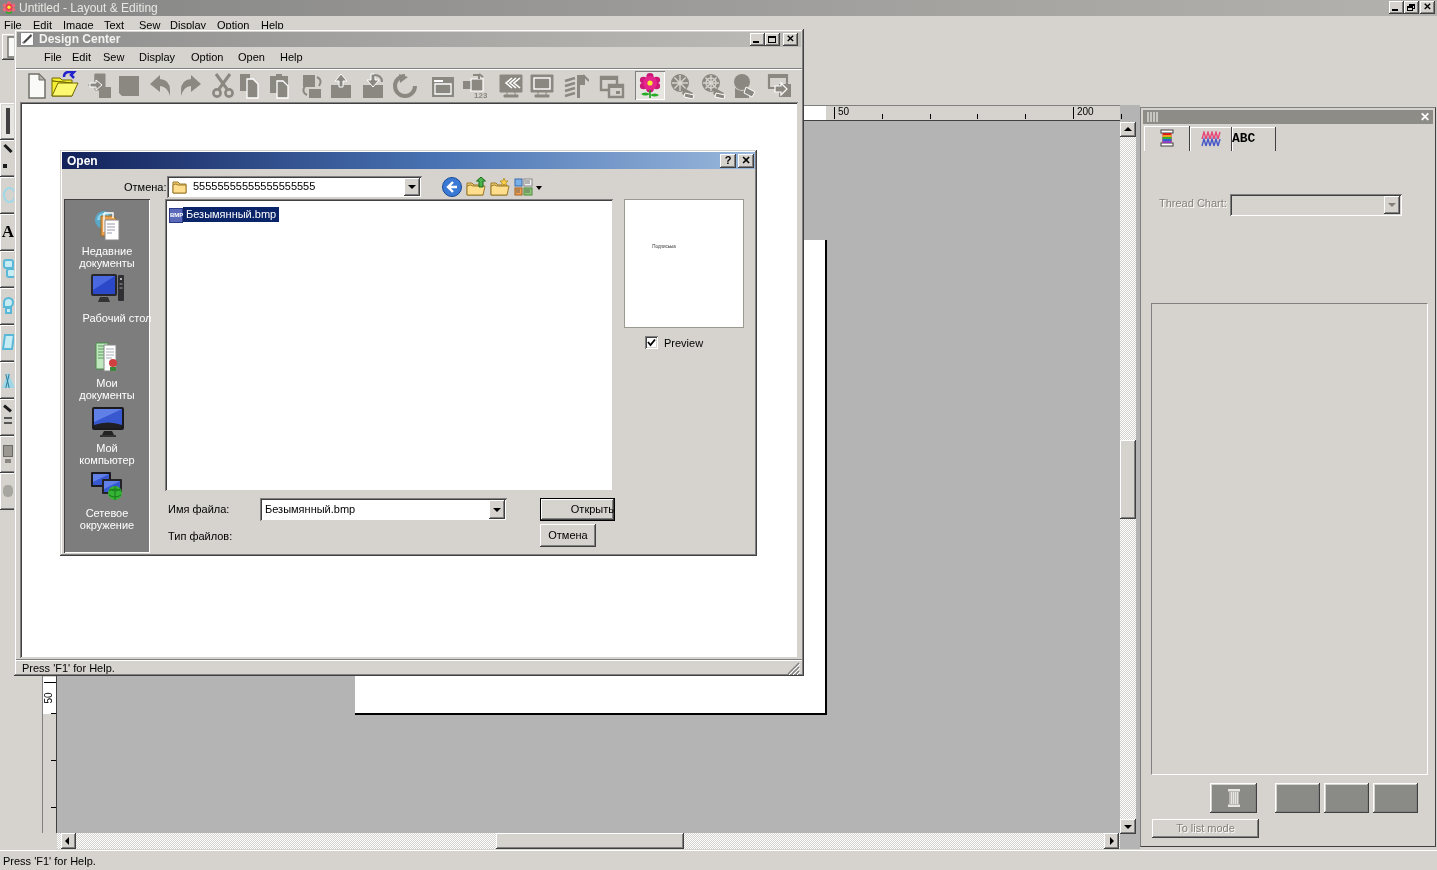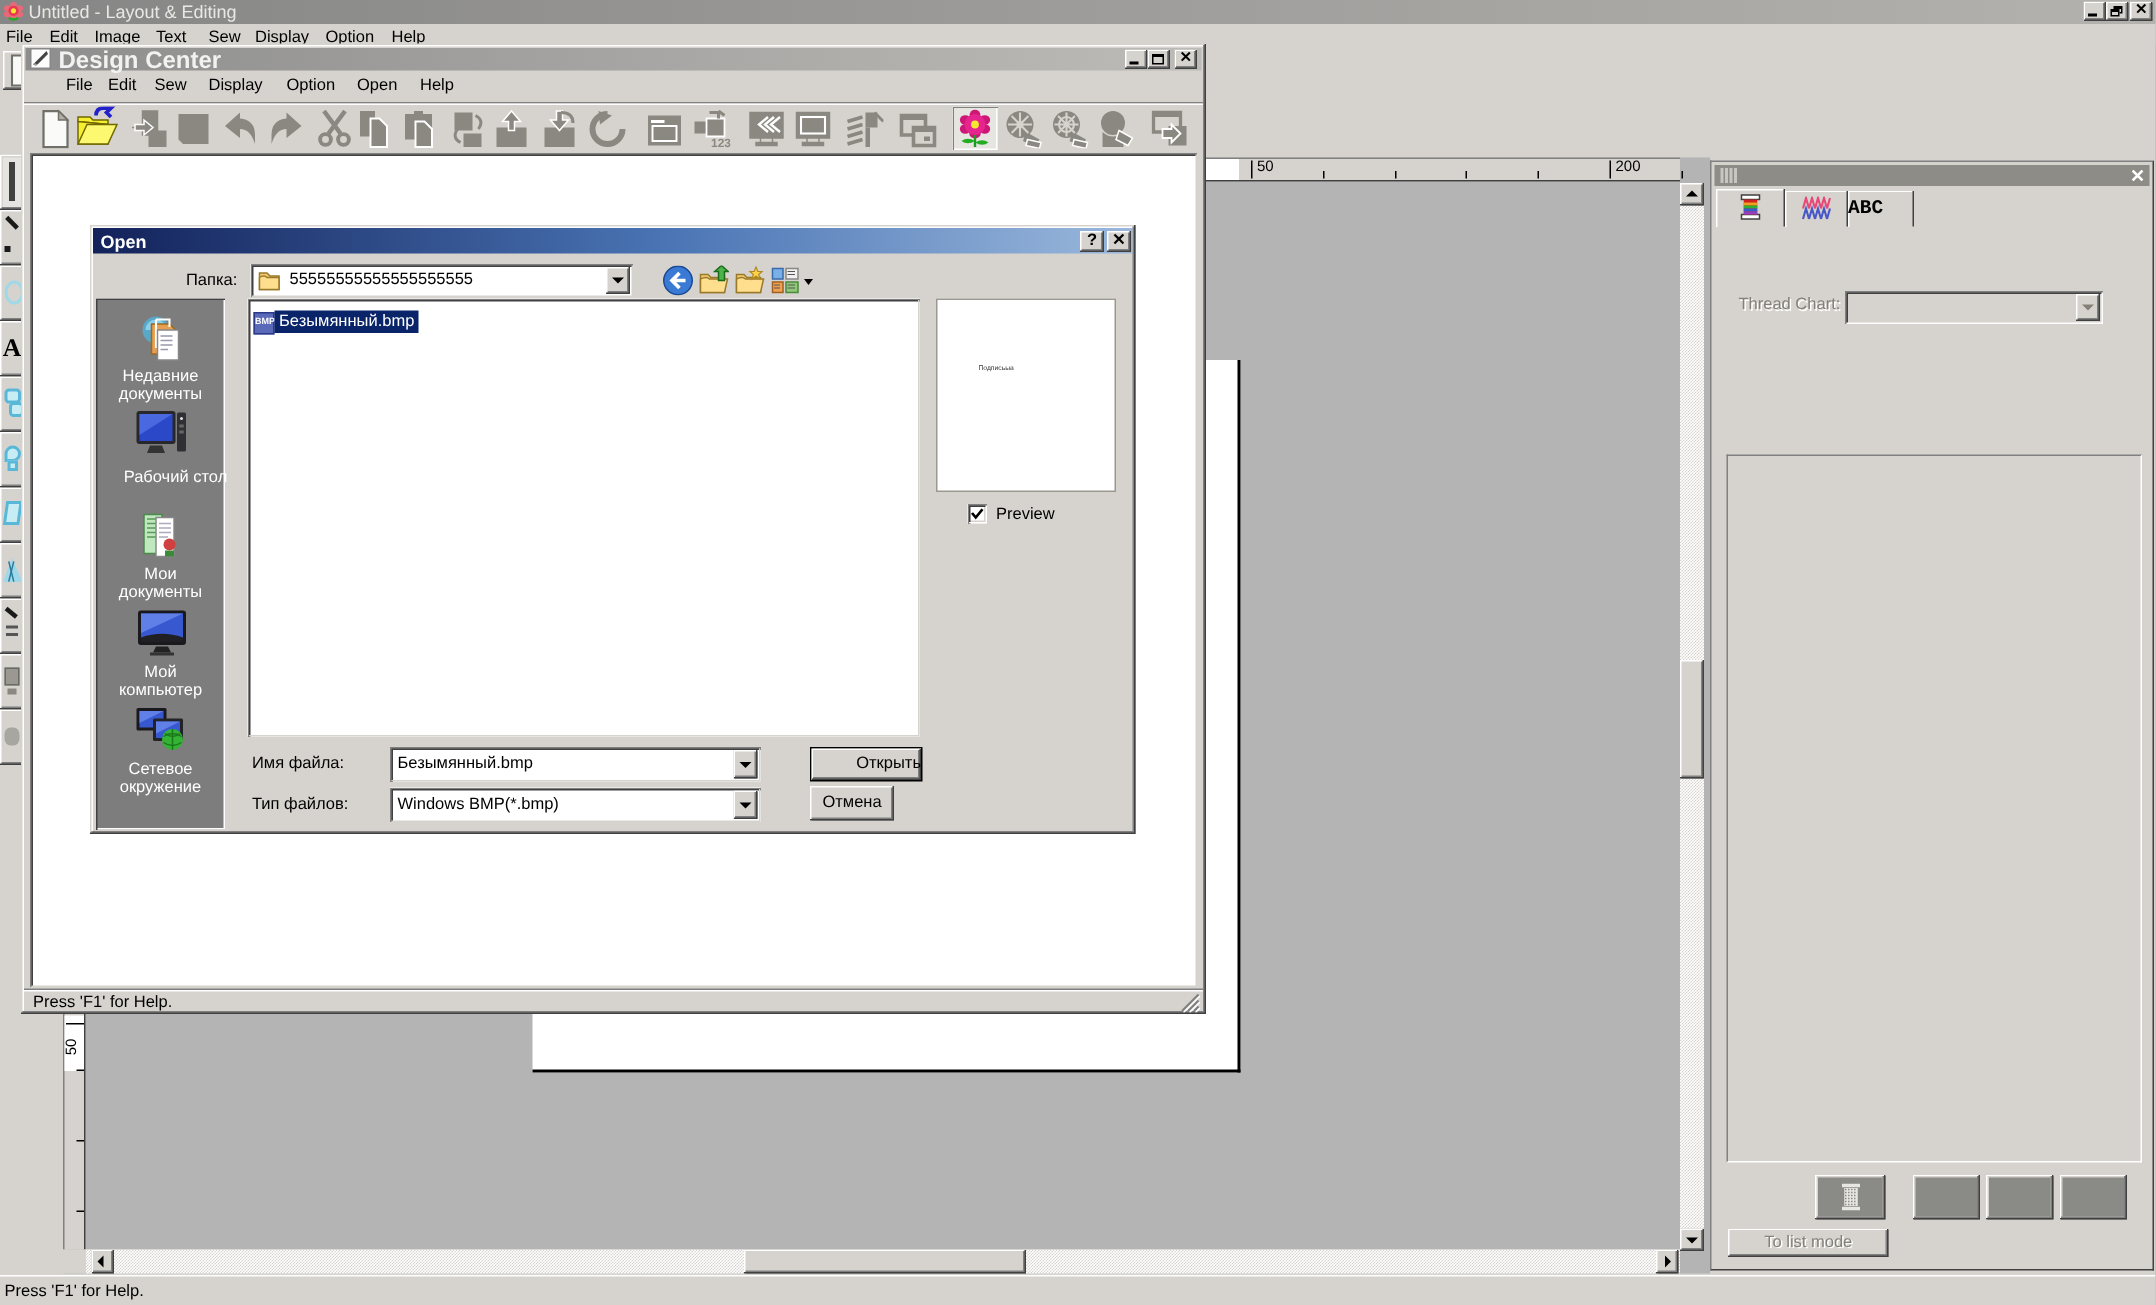--- a/index.html
+++ b/index.html
@@ -215,21 +215,21 @@
 </div>
 
 <div class="abs win" style="left:14px;top:29px;width:790px;height:647px">
   <div class="abs" style="left:3px;top:3px;width:784px;height:15px;background:linear-gradient(90deg,#8e8e8e,#bdbbb7)">
     <div class="abs" style="left:3px;top:0px;width:14px;height:14px;background:#fcfcfc;border:1px solid #888">
       <svg width="12" height="12" viewBox="0 0 12 12">
           <path d="M1 10 L8 3 L10 1 L11 3 L4 10 Z" fill="#444"></path>
           <path d="M1 10 L3 11 L4 10 L2 9 Z" fill="#999"></path>
         </svg>
     </div>
-    <div class="abs" style="left:22px;top:0px;font-weight:bold;font-size:16px;color:#f2f2f0">Design Center</div>
+    <div class="abs" style="left:22px;top:0px;font-weight:bold;font-size:12px;color:#f2f2f0">Design Center</div>
     <div class="abs raised" style="left:733px;top:1px;width:15px;height:13px">
         <div class="abs" style="left:3px;top:8px;width:6px;height:2px;background:#000"></div>
       </div>
     <div class="abs raised" style="left:748px;top:1px;width:15px;height:13px">
         <div class="abs" style="left:3px;top:3px;width:8px;height:7px;border:1px solid #000;border-top-width:2px"></div>
       </div>
     <div class="abs raised" style="left:766px;top:1px;width:15px;height:13px;font-weight:bold;font-size:10px;text-align:center;line-height:12px">✕</div>
   </div>
   <div class="abs" style="left:3px;top:19px;width:784px;height:20px">
     <span class="abs" style="left:27px;top:3px">File</span>
@@ -401,21 +401,21 @@
       <path d="M13 2 L2 13 M13 6 L6 13 M13 10 L10 13" stroke="#fff" stroke-width="1"></path>
     </svg>
 </div>
 
 <div class="abs win" style="left:60px;top:150px;width:697px;height:406px">
   <div class="abs" style="left:2px;top:2px;width:693px;height:17px;background:linear-gradient(90deg,#13225a,#4a74b4 55%,#9ab8dc)">
     <div class="abs" style="left:5px;top:2px;font-weight:bold;font-size:12px;color:#fff">Open</div>
     <div class="abs raised" style="left:658px;top:2px;width:16px;height:14px;font-weight:bold;font-size:11px;text-align:center;line-height:13px">?</div>
     <div class="abs raised" style="left:676px;top:2px;width:16px;height:14px;font-weight:bold;font-size:11px;text-align:center;line-height:13px">✕</div>
   </div>
-  <div class="abs" style="left:64px;top:31px">Папка:</div>
+  <div class="abs" style="left:64px;top:31px">Отмена:</div>
   <div class="abs sfield" style="left:107px;top:26px;width:255px;height:22px">
     <svg class="abs" style="left:5px;top:3px" width="16" height="16" viewBox="0 0 16 16">
         <path d="M1 3 L6 3 L8 5 L14 5 L14 14 L1 14 Z" fill="#f0c86e" stroke="#9a7a2a" stroke-width="1"></path>
         <path d="M1 6 Q4 4 6 6 L14 6 L14 14 L1 14 Z" fill="#ffdf8e" stroke="#9a7a2a" stroke-width="1"></path>
       </svg>
     <div class="abs" style="left:26px;top:4px">55555555555555555555</div>
     <div class="abs raised" style="left:237px;top:2px;width:16px;height:18px">
         <div class="abs" style="left:4px;top:7px;border-left:4px solid transparent;border-right:4px solid transparent;border-top:4px solid #000"></div>
       </div>
   </div>
@@ -516,20 +516,14 @@
   <div class="abs sfield" style="left:200px;top:348px;width:247px;height:23px">
     <div class="abs" style="left:5px;top:5px">Безымянный.bmp</div>
     <div class="abs raised" style="left:229px;top:2px;width:16px;height:19px">
         <div class="abs" style="left:4px;top:8px;border-left:4px solid transparent;border-right:4px solid transparent;border-top:4px solid #000"></div>
       </div>
   </div>
   <div class="abs" style="left:480px;top:348px;width:75px;height:23px;border:1px solid #000">
     <div class="raised" style="width:73px;height:21px;text-align:right;line-height:21px">Открыть</div>
   </div>
   <div class="abs" style="left:108px;top:380px">Тип файлов:</div>
-  <div class="abs sfield" style="left:200px;top:375px;width:247px;height:23px">
-    <div class="abs" style="left:5px;top:5px">Windows BMP(*.bmp)</div>
-    <div class="abs raised" style="left:229px;top:2px;width:16px;height:19px">
-        <div class="abs" style="left:4px;top:8px;border-left:4px solid transparent;border-right:4px solid transparent;border-top:4px solid #000"></div>
-      </div>
-  </div>
   <div class="abs raised" style="left:480px;top:374px;width:56px;height:23px;text-align:center;line-height:23px">Отмена</div>
 </div>
 
 </body></html>

